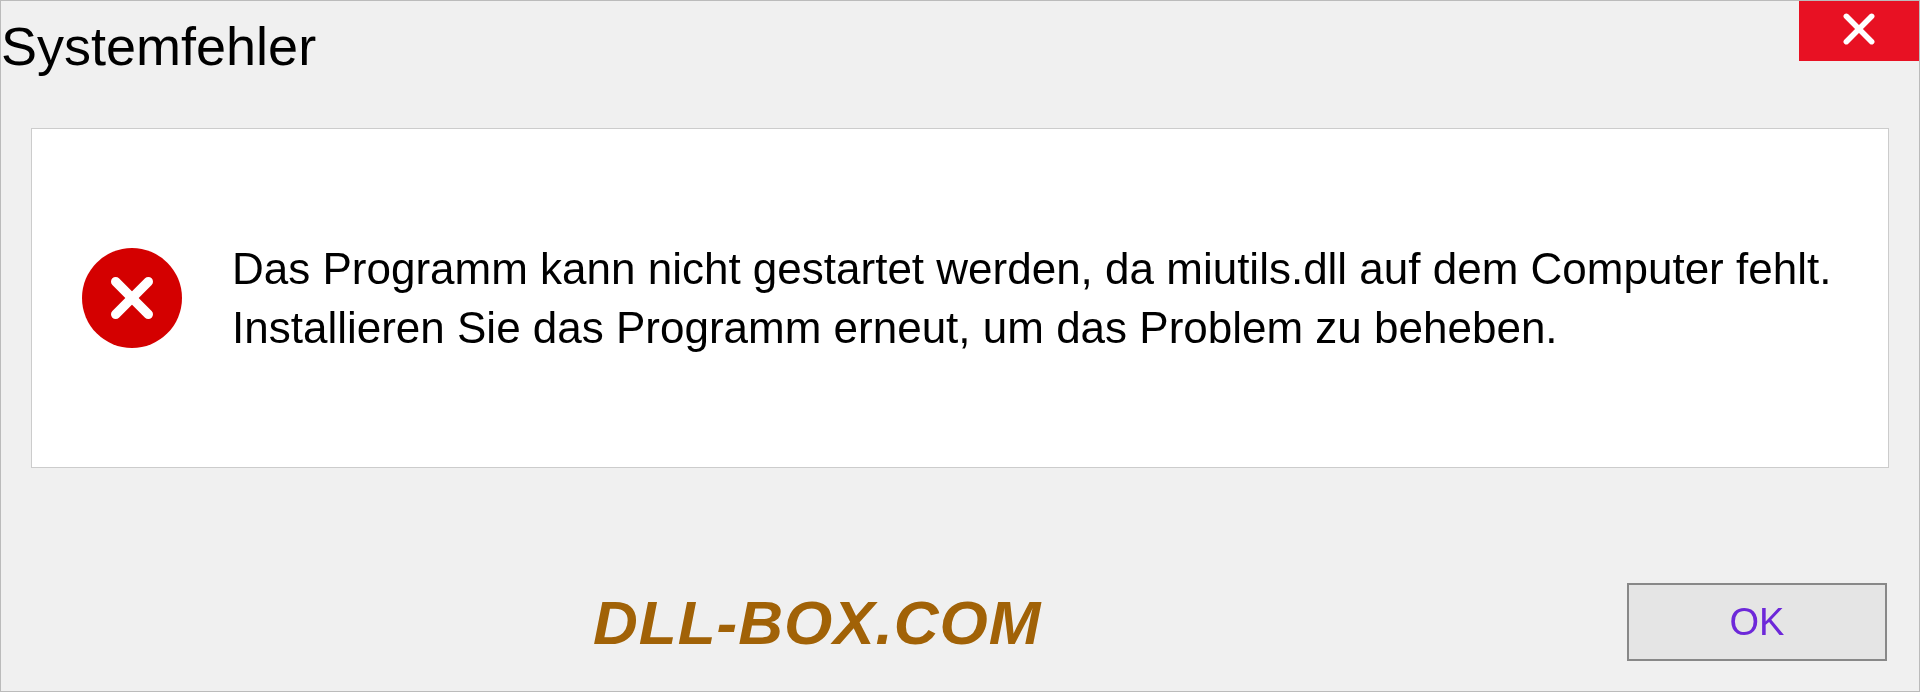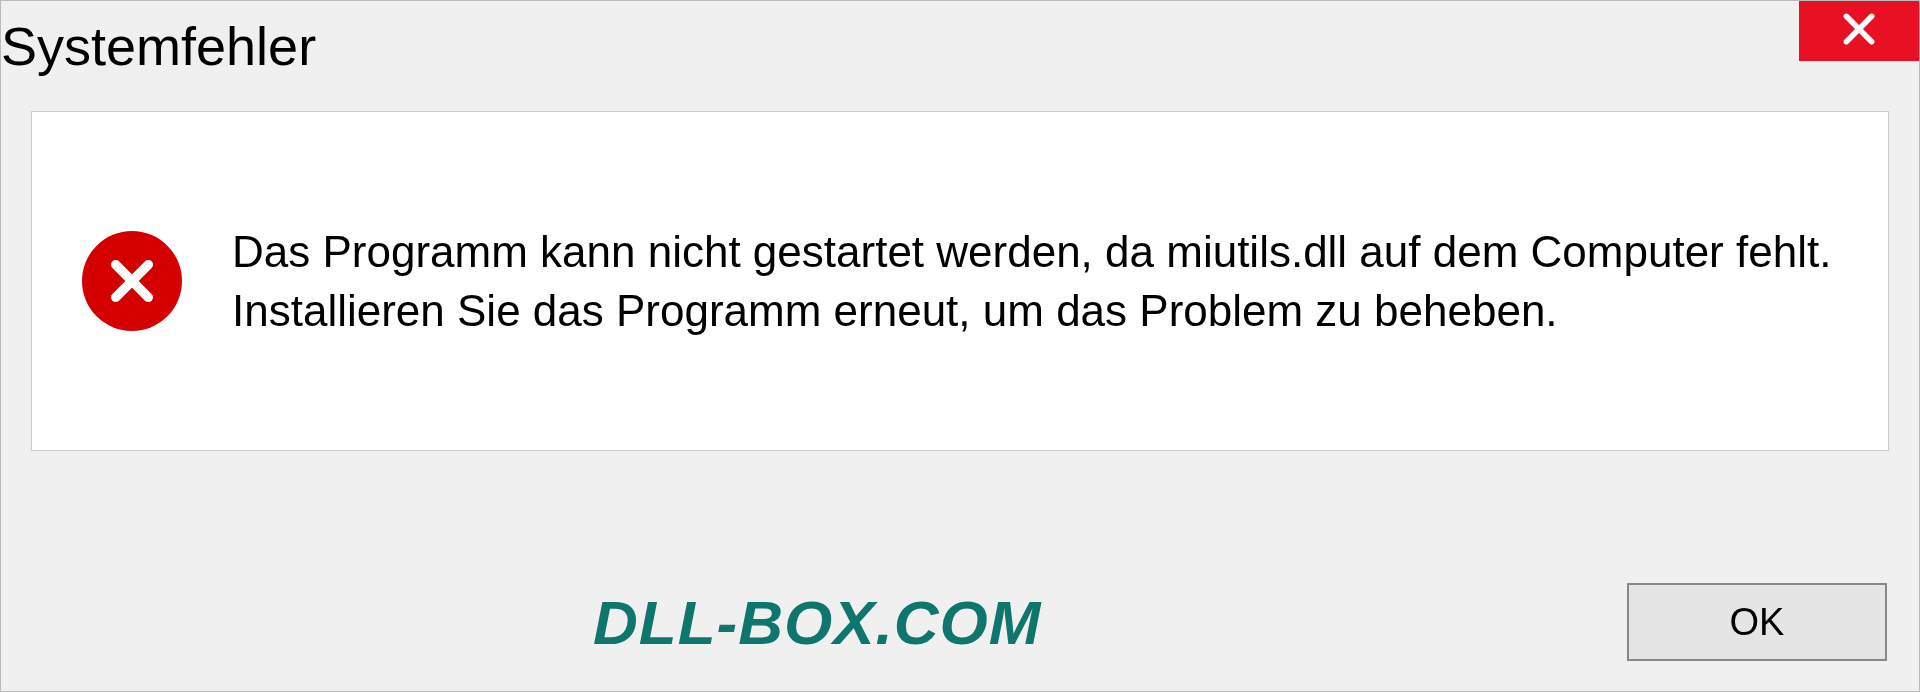--- a/index.html
+++ b/index.html
@@ -38,21 +38,21 @@
       display: flex;
       align-items: center;
       justify-content: center;
       cursor: pointer;
     }
     .close-btn svg {
       width: 38px;
       height: 38px;
     }
     .content-area {
-      margin: 20px 30px 0 30px;
+      margin: 37px 30px 0 30px;
       background: #fff;
       border: 1px solid #ccc;
       padding: 70px 50px 70px 50px;
       display: flex;
       align-items: center;
       gap: 50px;
       min-height: 340px;
     }
     .error-icon-circle {
       flex-shrink: 0;
@@ -78,33 +78,33 @@
       bottom: 30px;
       right: 32px;
       left: 32px;
       display: flex;
       align-items: center;
       justify-content: space-between;
     }
     .watermark {
       font-size: 62px;
       font-weight: 900;
-      color: #0f766e;
+      color: #a16207;
       font-style: italic;
       letter-spacing: 1px;
       margin-left: 560px;
       font-family: Arial, sans-serif;
     }
     .ok-btn {
       width: 260px;
       height: 78px;
       background: #e5e5e5;
       border: 2px solid #888;
       font-size: 38px;
-      color: #000000;
+      color: #6d28d9;
       display: flex;
       align-items: center;
       justify-content: center;
       cursor: pointer;
       font-family: inherit;
     }
   </style>
 </head>
 <body>
 

